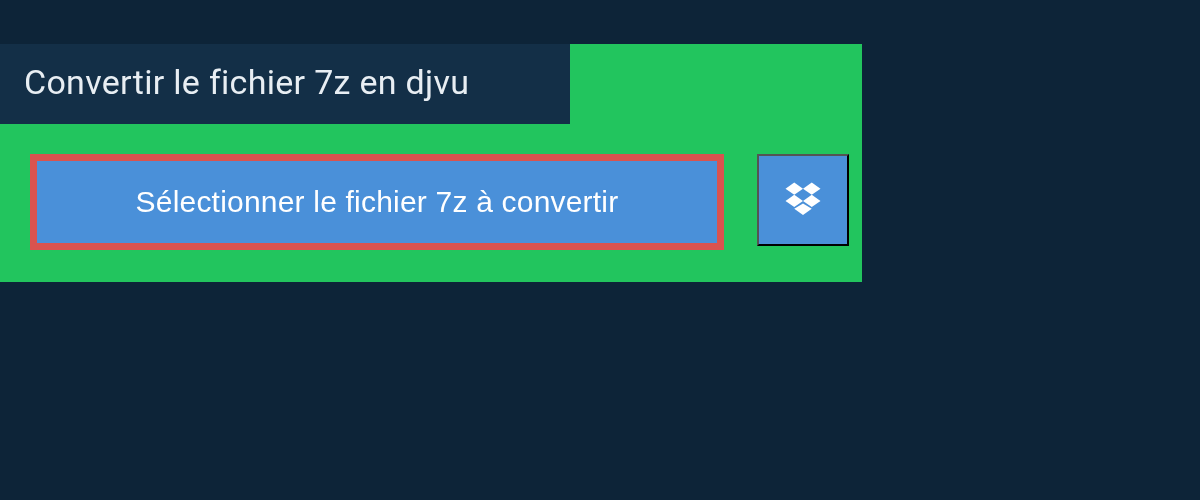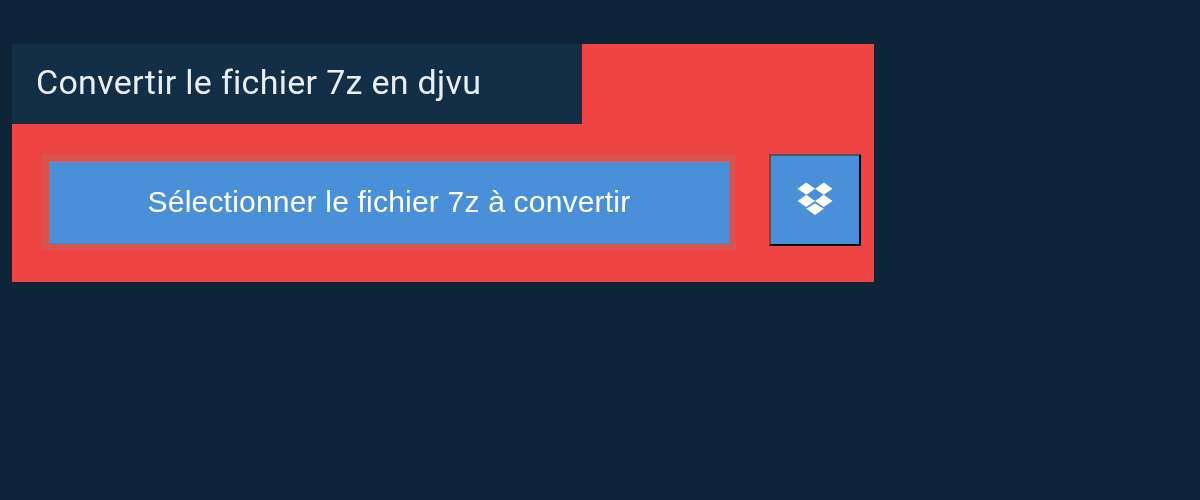--- a/index.html
+++ b/index.html
@@ -9,23 +9,23 @@
     }
     body {
       width: 1200px;
       height: 500px;
       background-color: #0d2438;
       font-family: -apple-system, BlinkMacSystemFont, "Segoe UI", Roboto, Helvetica, Arial, sans-serif;
       overflow: hidden;
     }
     .outer-container {
       margin-top: 44px;
-      margin-left: 12px;
+      margin-left: 0;
       width: 862px;
-      background-color: #ef4444;
+      background-color: #22c55e;
     }
     .title-bar {
       background-color: #132f47;
       padding: 18px 24px 22px 24px;
       width: 570px;
     }
     .title-text {
       color: #e8eef3;
       font-size: 34px;
       font-weight: 400;

